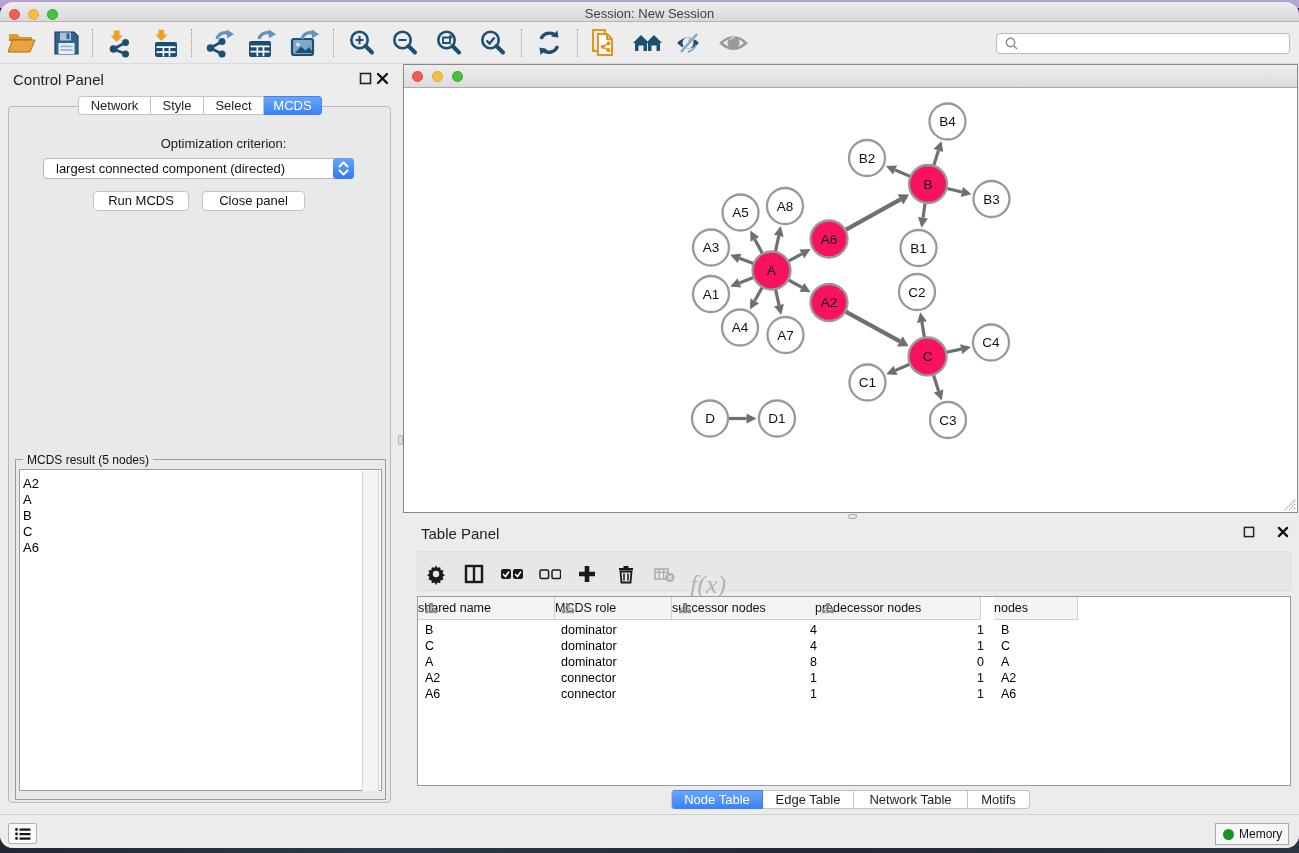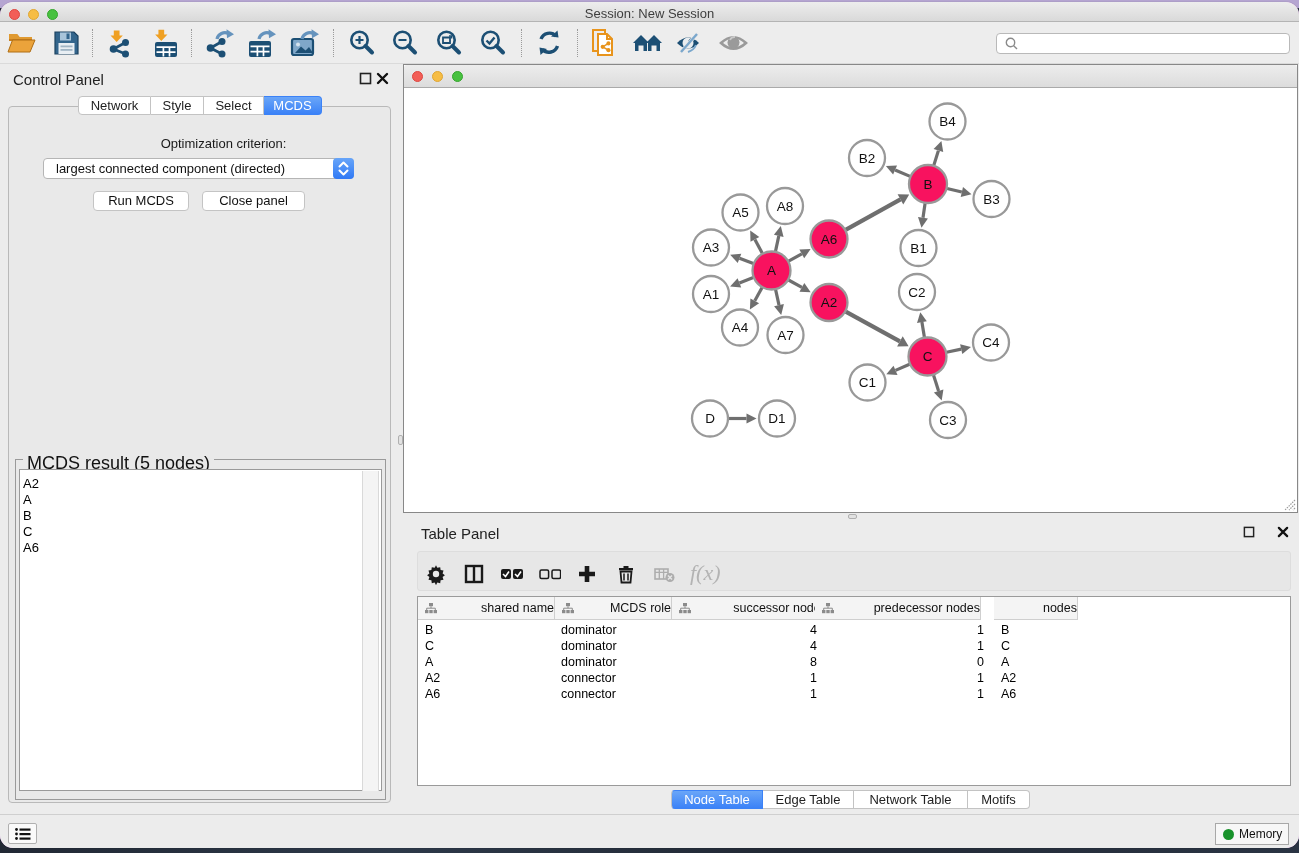--- a/index.html
+++ b/index.html
@@ -32,39 +32,39 @@
 #cp-tabs { left:78px; top:94px;justify-content:space-between; }
 #opt-label { position:absolute; left:0; top:134px; width:399px; text-align:center; font-size:13px; color:#1a1a1a;margin-left:24px; }
 #dropdown { position:absolute; left:43px; top:156px; width:311px; height:21px; background:#fff; border:1px solid #b5b5b5; border-radius:4px; font-size:13px; color:#111; }
 #dropdown .txt { position:absolute; left:12px; top:2px; }
 #dropdown .step { position:absolute; right:-1px; top:-1px; width:21px; height:21px; background:linear-gradient(#67a5f9,#3079f5); border-radius:4px; }
 .btn { position:absolute; height:20px; background:#fff; border:1px solid #c4c4c4; border-radius:4px; font-size:13px; color:#111; text-align:center; line-height:18px; }
 #btn-run { left:93px; top:189px; width:96px; }
 #btn-close { left:202px; top:189px; width:103px; }
 
 #fieldset { position:absolute; left:15px; top:457px; width:371px; height:341px; border:1px solid #9a9a9a; }
-#fieldset-label { position:absolute; left:23px; top:451px; background:#e9e9e9; padding:0 4px; font-size:18px; color:#111; }
+#fieldset-label { position:absolute; left:23px; top:451px; background:#e9e9e9; padding:0 4px; font-size:12px; color:#111; }
 #listbox { position:absolute; left:19px; top:467px; width:363px; height:322px; background:#fff; border:1px solid #9a9a9a; font-size:13px; color:#000; }
 #listbox { padding-top:6px; } #listbox .li { padding-left:3px; height:16px; line-height:16px; }
 #list-scroll { position:absolute; right:2px; top:1px; width:17px; height:320px; background:#f4f4f4; border-left:1px solid #d9d9d9; border-right:1px solid #d9d9d9; }
 
 #netwin { position:absolute; left:403px; top:62px; width:895px; height:449px; background:#fff; border:1px solid #888; }
 #netbar { position:absolute; left:0; top:0; width:100%; height:23px; background:linear-gradient(#ededed,#dcdcdc); border-bottom:1px solid #aaa; border-radius:3px 3px 0 0; }
 #netbar .t1 { left:8px; top:6px; background:#f25e57; border:0.5px solid #dd4741; }
 #netbar .t2 { left:28px; top:6px; background:#f6bd45; border:0.5px solid #e0a633; }
 #netbar .t3 { left:48px; top:6px; background:#48c140; border:0.5px solid #35a52e; }
 #net-title { position:absolute; left:0; top:4px; width:100%; text-align:center; font-size:13px; color:#333; }
 #grip { position:absolute; right:1px; bottom:1px; width:12px; height:12px; }
 
 .vhandle { position:absolute; background:#e2e2e2; border:1px solid #b0b0b0; border-radius:2px; }
 
 #tp-title { position:absolute; left:421px; top:523px; font-size:15px; color:#222; }
 #tp-toolbar { position:absolute; left:417px; top:549px; width:874px; height:40px; background:#e7e7e7; border:1px solid #dddddd; border-radius:3px; }
 #table-outer { position:absolute; left:417px; top:594px; width:874px; height:190px; background:#fff; border:1px solid #9a9a9a; }
-.th { position:absolute; top:0; height:23px; background:#f4f4f4; border-right:1px solid #cfcfcf; border-bottom:1px solid #cfcfcf; font-size:12.5px; color:#111; text-align:right; line-height:22px; }
+.th { position:absolute; top:0; height:23px; background:#f4f4f4; border-right:1px solid #cfcfcf; border-bottom:1px solid #cfcfcf; font-size:12.5px; color:#111; text-align:left; line-height:22px; }
 .trow { position:absolute; font-size:12.5px; color:#000; height:16px; line-height:16px; }
 .num { text-align:right; }
 #bottom-tabs { left:671px; top:788px; }
 
 #statusbar { position:absolute; left:0; top:812px; width:1299px; height:34px; background:#ececec; border-top:1px solid #cfcfcf; }
 #menu-btn { position:absolute; left:8px; top:8px; width:29px; height:21px; background:#fafafa; border:1px solid #b0b0b0; border-radius:2px; }
 #memory-btn { position:absolute; right:10px; top:8px; width:74px; height:22px; background:#f7f7f7; border:1px solid #a8a8a8; font-size:12px; color:#111; }
 #memory-btn .dot { position:absolute; left:7px; top:5px; width:11px; height:11px; border-radius:50%; background:#18922b; }
 #memory-btn .mt { position:absolute; left:23px; top:3px; }
 </style>
@@ -368,21 +368,21 @@
         <path d="M8.5 3 h5 v2 h-5 z M4 5 h14 v2.2 H4 z" fill="#1a1a1a"></path>
         <path d="M5.5 8.5 h11 l-1 11 h-9 z" fill="none" stroke="#1a1a1a" stroke-width="1.8"></path>
         <path d="M9 10.5 v7 M13 10.5 v7" stroke="#1a1a1a" stroke-width="1.5"></path>
       </svg>
       <svg style="position:absolute;left:235px;top:11px" width="22" height="22" viewBox="0 0 22 22">
         <rect x="2" y="6" width="13" height="10" fill="none" stroke="#adadad" stroke-width="1.6"></rect>
         <path d="M2 9.3 h13 M6.3 6 v10 M10.6 6 v10" stroke="#adadad" stroke-width="1.3"></path>
         <circle cx="17" cy="14.5" r="4.5" fill="#adadad"></circle>
         <path d="M15 12.5 l4 4 M19 12.5 l-4 4" stroke="#e7e7e7" stroke-width="1.4"></path>
       </svg>
-      <div style="position:absolute;left:272px;top:8px;font-family:'Liberation Serif',serif;font-style:italic;font-size:22px;color:#b3b3b3;">f(x)</div>
+      <div style="position:absolute;left:272px;top:18px;font-family:'Liberation Serif',serif;font-style:italic;font-size:26px;color:#b3b3b3;">f(x)</div>
   </div>
   <div id="table-outer">
     <div class="th" style="left:0px;width:137px"><svg width="12" height="11" viewBox="0 0 12 11" style="position:absolute;left:7px;top:6px">
           <rect x="4" y="0" width="4" height="3.2" fill="#8b8b8b"></rect>
           <rect x="0" y="7" width="3.4" height="3.2" fill="#8b8b8b"></rect>
           <rect x="4.3" y="7" width="3.4" height="3.2" fill="#8b8b8b"></rect>
           <rect x="8.6" y="7" width="3.4" height="3.2" fill="#8b8b8b"></rect>
           <path d="M6 3.2 v2 M1.7 7 v-1.8 h8.6 v1.8" fill="none" stroke="#8b8b8b" stroke-width="1"></path>
         </svg>shared name</div>
       <div class="th" style="left:137px;width:117px"><svg width="12" height="11" viewBox="0 0 12 11" style="position:absolute;left:7px;top:6px">

